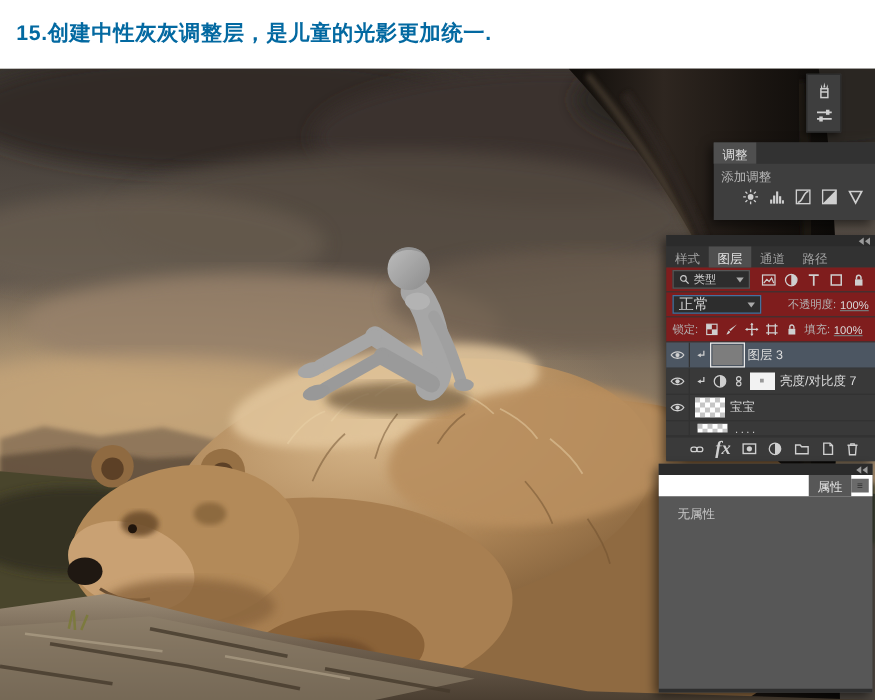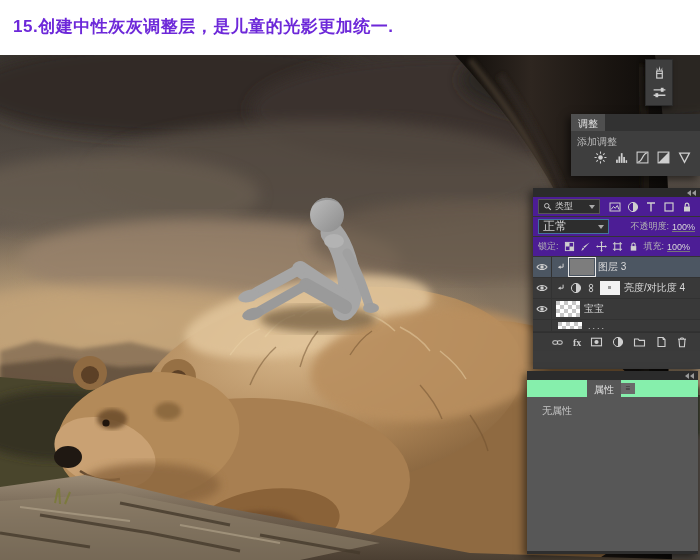--- a/index.html
+++ b/index.html
@@ -1,20 +1,20 @@
 <!DOCTYPE html>
 <html><head>
 <meta charset="utf-8">
 <style>
   *{margin:0;padding:0;box-sizing:border-box}
   html,body{width:700px;height:560px;overflow:hidden}
   body{position:relative;font-family:"Liberation Sans",sans-serif;background:#ffffff}
 
   .page-title{position:absolute;left:13px;top:15px;font-size:17px;font-weight:bold;
-    color:#6d28d9;letter-spacing:.5px;white-space:nowrap}
+    color:#0369a1;letter-spacing:.5px;white-space:nowrap}
 
   .scene{position:absolute;left:0;top:55px;width:700px;height:505px;background:#4a443e}
   .scene svg{display:block}
 
   
   .ps-panel{position:absolute;color:#c9c9c9;font-size:10px;
     box-shadow:-3px 3px 8px rgba(0,0,0,.55);background:#3e3e3e}
   .minibar{height:9px;background:#2b2b2b;position:relative}
   .collapse{position:absolute;right:4px;top:2px;display:flex;gap:1px}
   .collapse i{width:0;height:0;border-top:3px solid transparent;border-bottom:3px solid transparent;
@@ -31,21 +31,21 @@
     justify-content:space-evenly;position:absolute;box-shadow:-2px 2px 5px rgba(0,0,0,.5)}
 
   
   .adj{left:571px;top:114px;width:129px;height:62px}
   .adj .body{padding:3px 6px 0}
   .adj-add{color:#b8b8b8;margin:1px 0 2px;font-size:10px}
   .adj-icons{display:flex;justify-content:flex-end;gap:8px;padding-right:3px}
 
   
   .layers{left:533px;top:188px;width:167px;height:181px;background:#3b3b3b}
-  .frow{height:20px;display:flex;align-items:center;padding:0 5px;background:#4c1d95;
+  .frow{height:20px;display:flex;align-items:center;padding:0 5px;background:#7f1d1d;
     border-bottom:1px solid #343434}
   .dd{background:#2d2d2d;border:1px solid #565656;height:15px;display:flex;
     align-items:center;padding:0 4px;gap:3px;color:#cfcfcf;font-size:9px}
   .dd .car{width:0;height:0;border-left:3px solid transparent;border-right:3px solid transparent;
     border-top:4px solid #aaa;margin-left:auto}
   .kind-dd{width:62px}
   .blend-dd{width:88px;border-color:#44719e;font-size:12px}
   .f-icons{display:flex;gap:6px;margin-left:9px}
   .lbl{color:#b4b4b4;font-size:9px;white-space:nowrap}
   .val{color:#d8d8d8;font-size:9px;margin-left:3px;text-decoration:underline;
@@ -64,27 +64,27 @@
     background:#999}
   .checker{background:repeating-conic-gradient(#ffffff 0% 25%, #c6c6c6 0% 50%) 0 0/8px 8px}
   .lname{font-size:10px;color:#dcdcdc;white-space:nowrap}
   .lname.base{}
   .partialrow{height:12px;display:flex;align-items:center;gap:6px;border-bottom:1px solid #323232}
   .partialrow .eyecell{height:12px}
   .strip{width:24px;height:7px;flex:none}
   .dots{color:#cfcfcf;font-size:9px;letter-spacing:2px;line-height:4px}
   .bottombar{height:19px;background:#3a3a3a;display:flex;align-items:center;
     justify-content:space-between;padding:0 12px 0 18px;border-top:1px solid #303030}
-  .fx{font-weight:bold;font-size:10px;color:#cfcfcf;
+  .fx{font-style:italic;font-weight:bold;font-size:15px;color:#cfcfcf;
     font-family:"Liberation Serif",serif}
 
   
   .props{left:527px;top:371px;width:171px;height:183px;background:#575757;
     border-bottom:3px solid #2e2e2e}
-  .props .tabbar{background:#86efac;justify-content:center}
+  .props .tabbar{background:#ffffff;justify-content:flex-end}
   .props .tab.active{background:#575757}
   .menu-sq{width:14px;height:11px;background:#6a6a6a;margin:3px 3px 0 0;display:flex;
     align-items:center;justify-content:center;color:#2f2f2f;font-size:8px;line-height:1}
   .props-body{padding:7px 15px;color:#c6c6c6;font-size:10px}
 </style>
 </head>
 <body>
 
 <svg width="0" height="0" style="position:absolute">
   <defs>
@@ -408,20 +408,26 @@
   </div>
 </div>
 
 <div class="ps-panel layers">
   <div class="minibar">
     <span class="collapse">
         <i></i>
         <i></i>
       </span>
   </div>
+  <div class="tabbar">
+    <span class="tab">样式</span>
+    <span class="tab active">图层</span>
+    <span class="tab">通道</span>
+    <span class="tab">路径</span>
+  </div>
 
   <div class="frow">
     <div class="dd kind-dd">
       <span class="icn">
           <svg width="9" height="9">
             <use href="#i-mag"></use>
           </svg>
         </span>
       <span>类型</span>
       <span class="car"></span>
@@ -527,21 +533,21 @@
           <svg width="12" height="12">
             <use href="#i-half"></use>
           </svg>
         </span>
       <span class="icn">
           <svg width="10" height="12">
             <use href="#i-link8"></use>
           </svg>
         </span>
       <span class="thumb maskthumb"></span>
-      <span class="lname">亮度/对比度 4</span>
+      <span class="lname">亮度/对比度 7</span>
     </div>
     <div class="lrow">
       <span class="eyecell icn">
           <svg width="12" height="12">
             <use href="#i-eye"></use>
           </svg>
         </span>
       <span class="thumb checker"></span>
       <span class="lname base">宝宝</span>
     </div>

